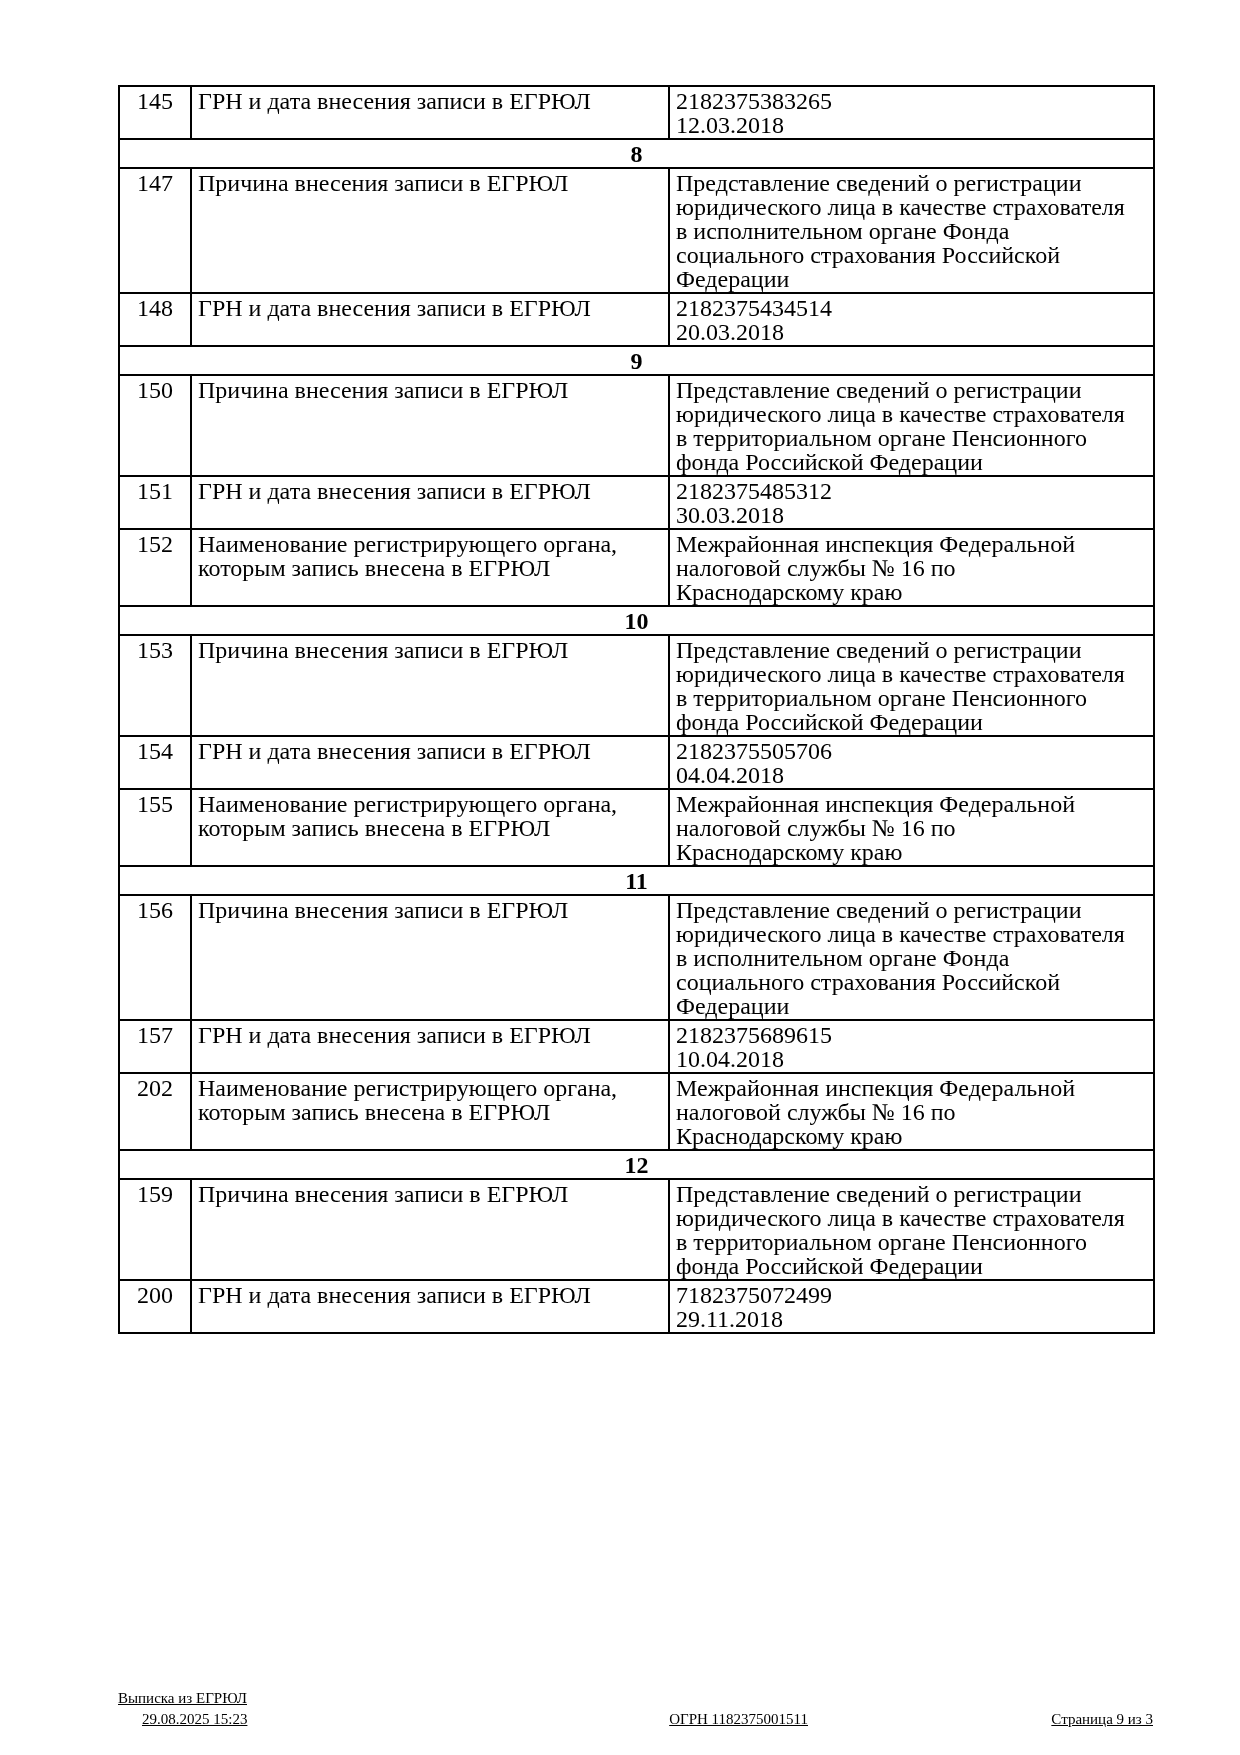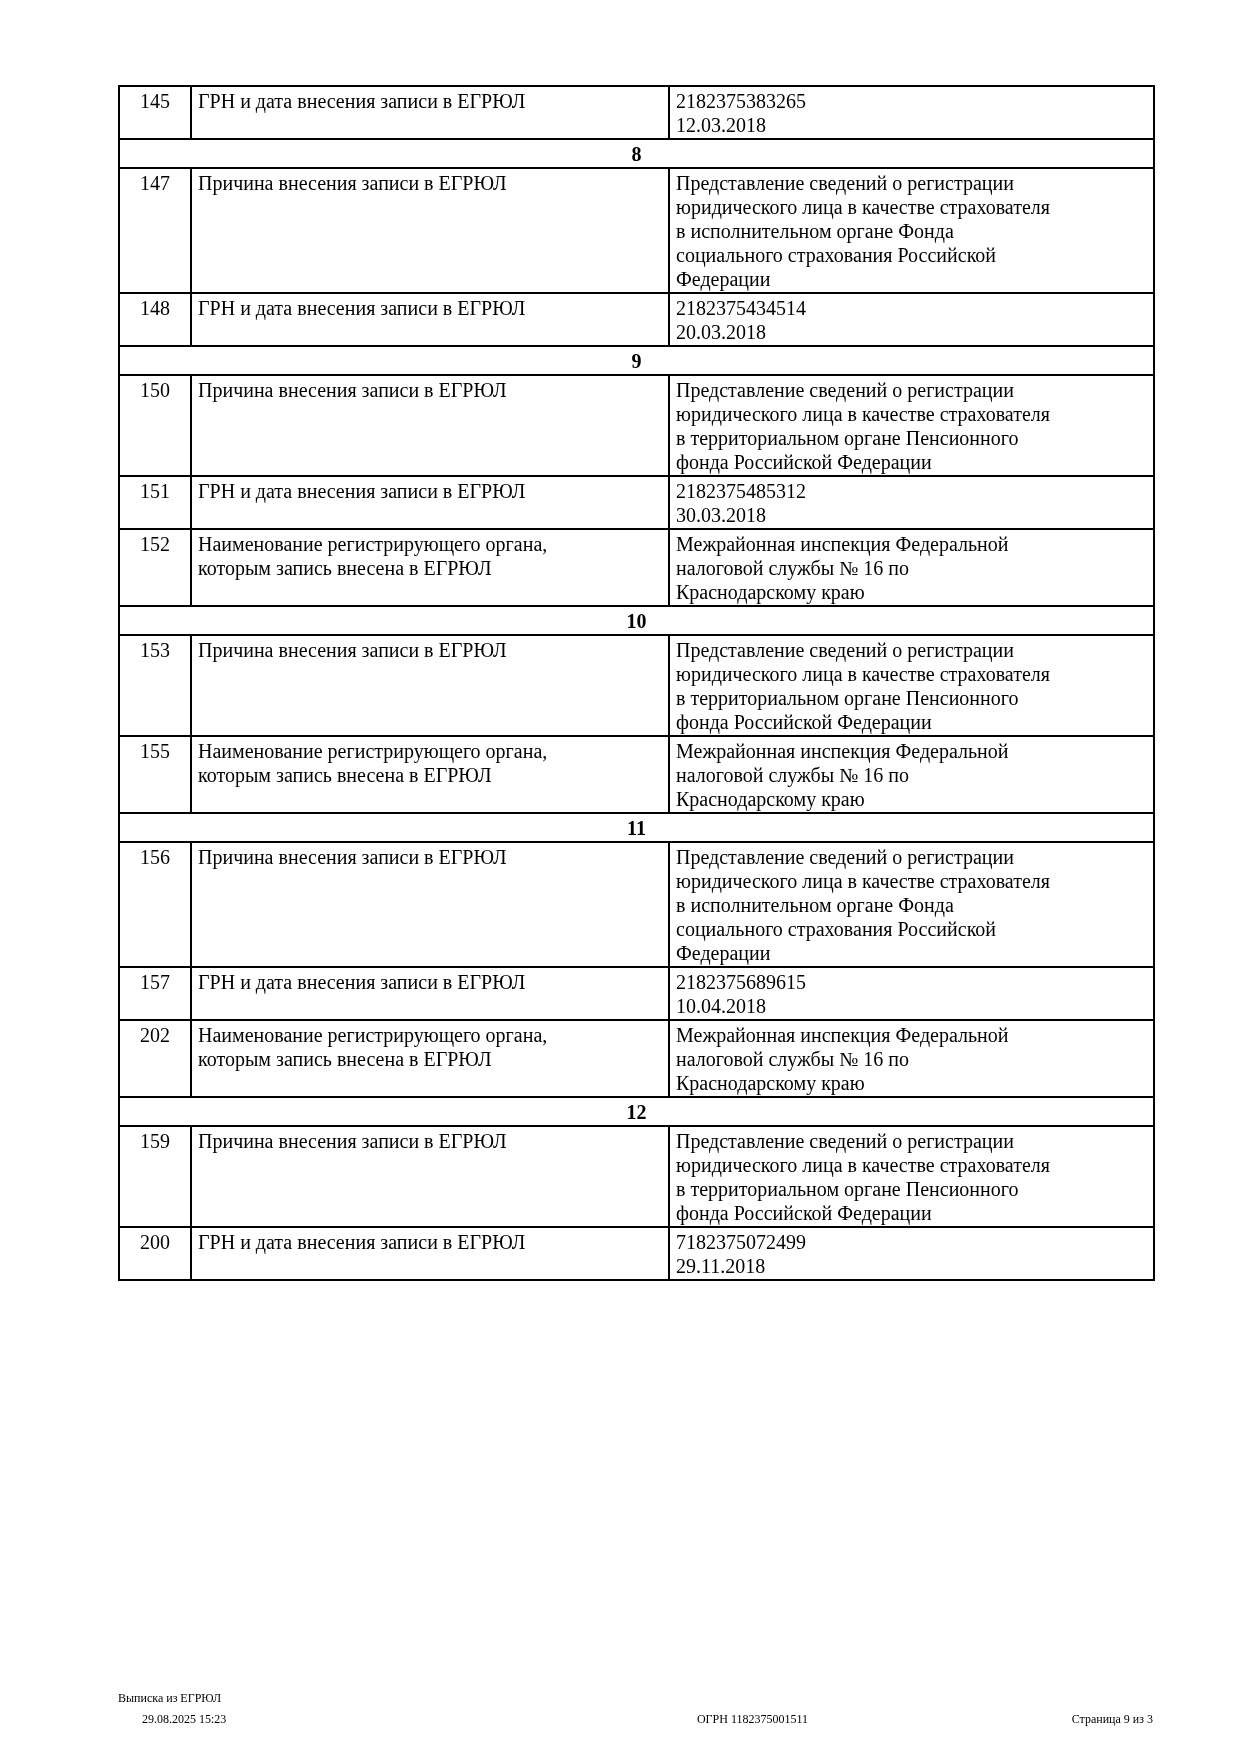--- a/index.html
+++ b/index.html
@@ -16,34 +16,35 @@
     width: 1035px;
   }
   table.egrul {
     border-collapse: collapse;
     table-layout: fixed;
     width: 100%;
   }
   table.egrul td {
     border: 2px solid #000000;
     vertical-align: top;
-    font-size: 20px;
+    font-size: 24px;
     line-height: 24px;
     padding: 2px 6px 1px 6px;
     overflow: hidden;
     margin-left: 17px;
   }
   td.num-cell { text-align: center; padding-left: 2px; padding-right: 2px; }
   td.section-cell { text-align: center; font-weight: bold; padding: 2px 0 3px 0; }
   .footer {
     position: absolute;
     left: 118px; top: 1688px;
     width: 1035px;
-    font-size: 12px;
+    font-size: 15px;
     line-height: 21px;
+    text-decoration: underline;
   }
   .footer-line2 { display: flex; }
   .footer-line2 > div { flex: 1 1 0; margin-left: 24px; }
   .footer-center { text-align: right; }
   .footer-right { text-align: right; }
 </style>
 </head>
 <body>
 
 <div class="table-wrap">
@@ -136,20 +137,30 @@
             <div>Причина внесения записи в ЕГРЮЛ</div>
           </td>
           <td class="value-cell">
             <div>Представление сведений о регистрации</div>
             <div>юридического лица в качестве страхователя</div>
             <div>в территориальном органе Пенсионного</div>
             <div>фонда Российской Федерации</div>
           </td>
         </tr>
         <tr>
+          <td class="num-cell">154</td>
+          <td class="label-cell">
+            <div>ГРН и дата внесения записи в ЕГРЮЛ</div>
+          </td>
+          <td class="value-cell">
+            <div>2182375505706</div>
+            <div>04.04.2018</div>
+          </td>
+        </tr>
+        <tr>
           <td class="num-cell">155</td>
           <td class="label-cell">
             <div>Наименование регистрирующего органа,</div>
             <div>которым запись внесена в ЕГРЮЛ</div>
           </td>
           <td class="value-cell">
             <div>Межрайонная инспекция Федеральной</div>
             <div>налоговой службы № 16 по</div>
             <div>Краснодарскому краю</div>
           </td>

